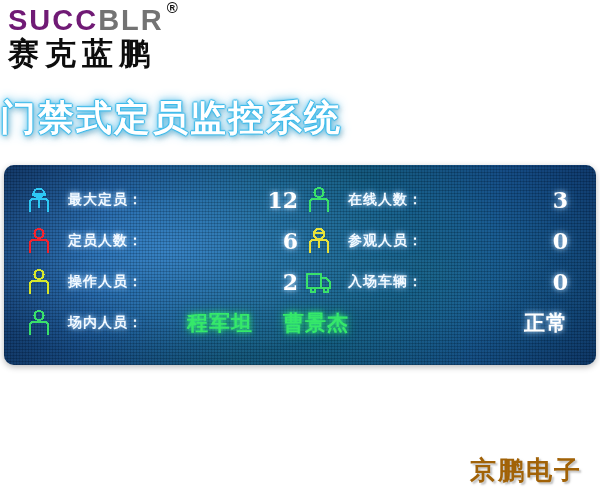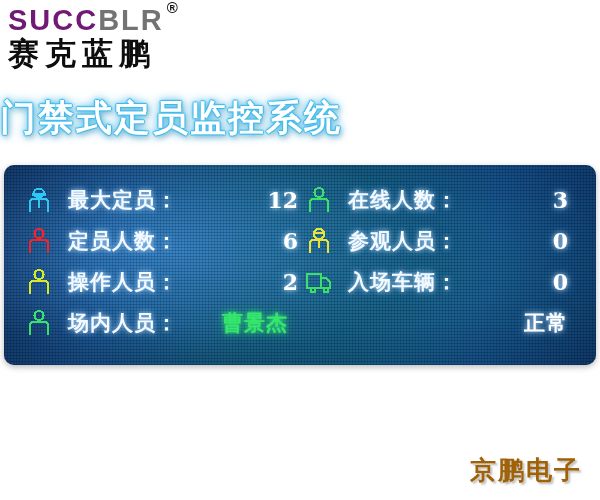--- a/index.html
+++ b/index.html
@@ -130,21 +130,21 @@
     flex: 0 0 30px;
     display: flex;
     align-items: center;
     justify-content: center;
   }
   .led-icon svg { display: block; }
 
   .led-label {
     font-family: "DejaVu Sans", sans-serif;
     font-weight: bold;
-    font-size: 21px;
+    font-size: 14px;
     color: #f2f9ff;
     letter-spacing: 1px;
     white-space: nowrap;
     margin-left: 14px;
     text-shadow: 0 0 5px rgba(190,225,255,0.85), 0 0 10px rgba(120,190,255,0.5);
   }
   .led-value {
     font-family: "DejaVu Serif", serif;
     font-weight: bold;
     font-size: 22px;
@@ -306,20 +306,21 @@
       <span class="led-icon">
         <svg width="26" height="28" viewBox="0 0 26 28">
           <g fill="none" stroke="#3ae06a" stroke-width="2.2" shape-rendering="crispEdges">
             <circle cx="13" cy="6.5" r="4.5"></circle>
             <path d="M4 26 L4 17 Q4 13 8 13 L18 13 Q22 13 22 17 L22 26"></path>
           </g>
         </svg>
       </span>
       <span class="led-label">场内人员：</span>
       <span class="names-wrap">
+        <span class="name-chip">程军坦</span>
         <span class="name-chip">曹景杰</span>
       </span>
       <span class="status-text">正常</span>
     </div>
 
   </div>
 </div>
 
 <div id="footer-brand">京鹏电子</div>
 

